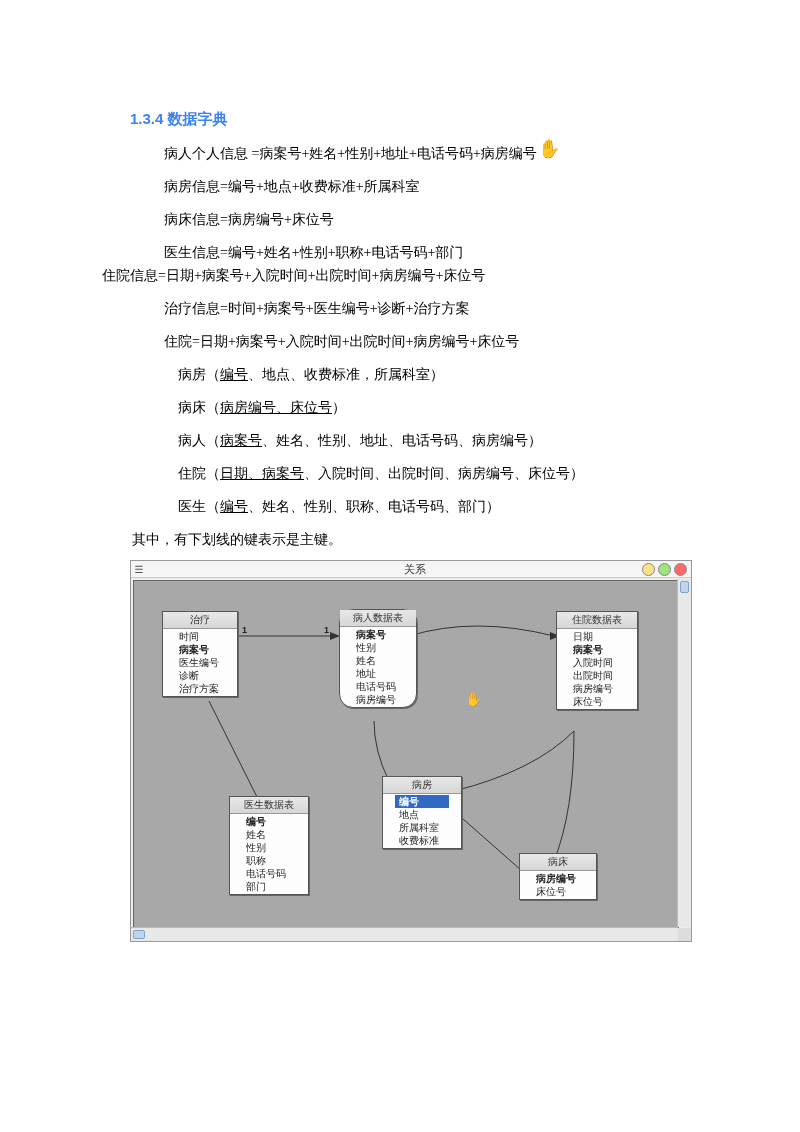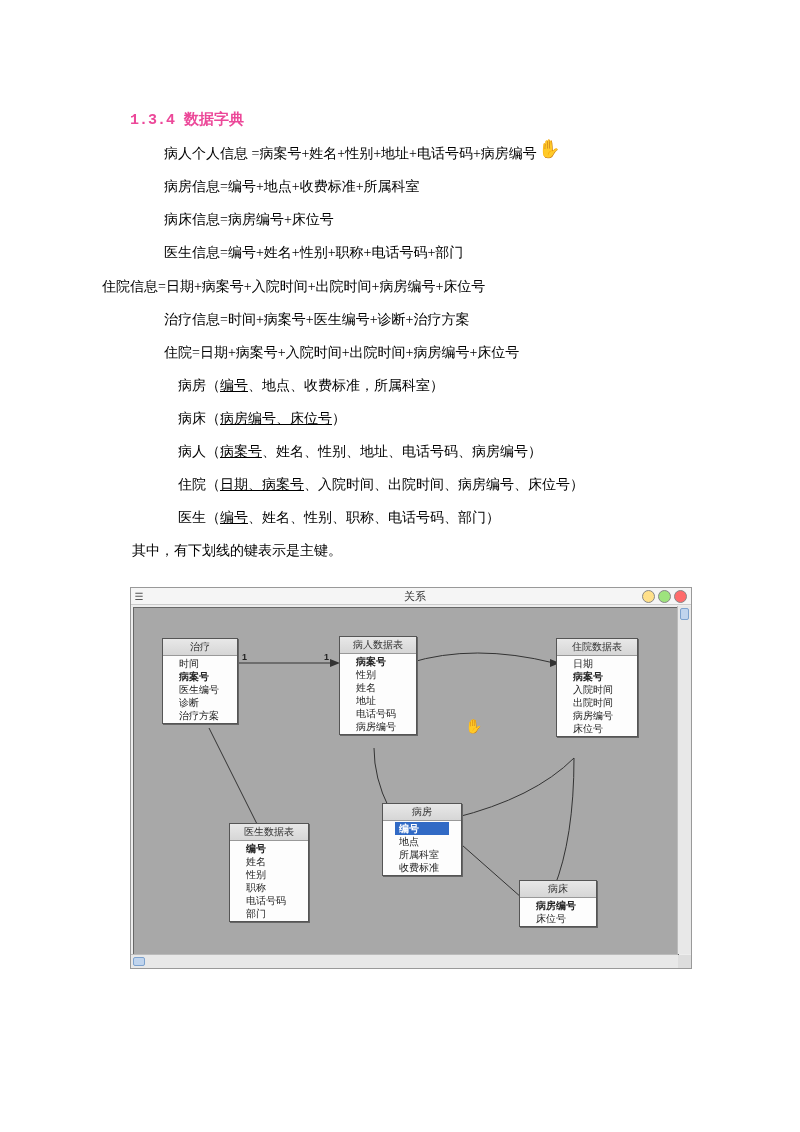--- a/index.html
+++ b/index.html
@@ -11,34 +11,34 @@
     height: 1132px;
     position: relative;
     color: #000;
     font-size: 14px;
   }
   .page {
     padding: 110px 130px 0 130px;
   }
   .heading {
     font-weight: bold;
-    color: #ec4899;
+    color: #3b82f6;
     font-size: 15px;
     margin-bottom: 14px;
-    font-family: Liberation Mono, monospace;
+    font-family: Liberation Sans, sans-serif;
   }
   .para {
     margin: 0 0 12px 0;
     line-height: 1.5;
   }
   .indent1 { padding-left: 34px; }
   .indent2 { padding-left: 48px; }
   .noindent { padding-left: 0; }
   .underline { text-decoration: underline; }
-  .note { margin: 8px 0 26px 2px; }
+  .note { margin: 8px 0 10px 2px; }
   .hand-cursor {
     position: absolute;
     font-size: 18px;
     transform: translate(-50%,-50%);
   }
   
   .diagram-window {
     position: relative;
     width: 560px;
     height: 380px;
@@ -125,21 +125,21 @@
 
 <div class="page">
   <div class="heading">1.3.4 数据字典</div>
 
   <div style="position:relative;">
     <p class="para indent1">病人个人信息 =病案号+姓名+性别+地址+电话号码+病房编号</p>
     <span class="hand-cursor" style="left:420px; top:6px;">✋</span>
   </div>
   <p class="para indent1">病房信息=编号+地点+收费标准+所属科室</p>
   <p class="para indent1">病床信息=病房编号+床位号</p>
-  <p class="para indent1" style="margin-bottom:13px;">医生信息=编号+姓名+性别+职称+电话号码+部门</p>
+  <p class="para indent1" style="margin-bottom:2px;">医生信息=编号+姓名+性别+职称+电话号码+部门</p>
   <p class="para noindent" style="margin-left:-28px;">住院信息=日期+病案号+入院时间+出院时间+病房编号+床位号</p>
   <p class="para indent1">治疗信息=时间+病案号+医生编号+诊断+治疗方案</p>
   <p class="para indent1">住院=日期+病案号+入院时间+出院时间+病房编号+床位号</p>
 
   <p class="para indent2">
     <span>病房</span><span>（</span><span class="underline">编号</span><span>、地点、收费标准，所属科室）</span>
   </p>
   <p class="para indent2">
     <span>病床</span><span>（</span><span class="underline">病房编号、床位号</span><span>）</span>
   </p>
@@ -187,21 +187,21 @@
         <div class="table-header">治疗</div>
         <div class="field-list">
           <div class="field">时间</div>
           <div class="field key">病案号</div>
           <div class="field">医生编号</div>
           <div class="field">诊断</div>
           <div class="field">治疗方案</div>
         </div>
       </div>
 
-      <div class="table-box" style="left:205px; top:28px; width:76px;">
+      <div class="table-box" style="left:205px; top:28px; width:76px;border-radius:14px;">
         <div class="table-header">病人数据表</div>
         <div class="field-list">
           <div class="field key">病案号</div>
           <div class="field">性别</div>
           <div class="field">姓名</div>
           <div class="field">地址</div>
           <div class="field">电话号码</div>
           <div class="field">病房编号</div>
         </div>
       </div>

